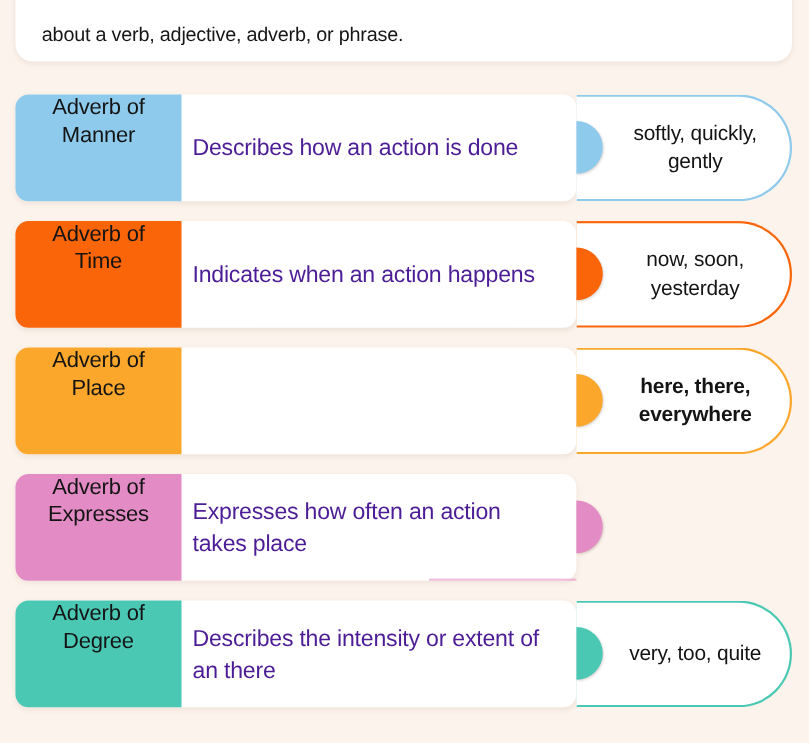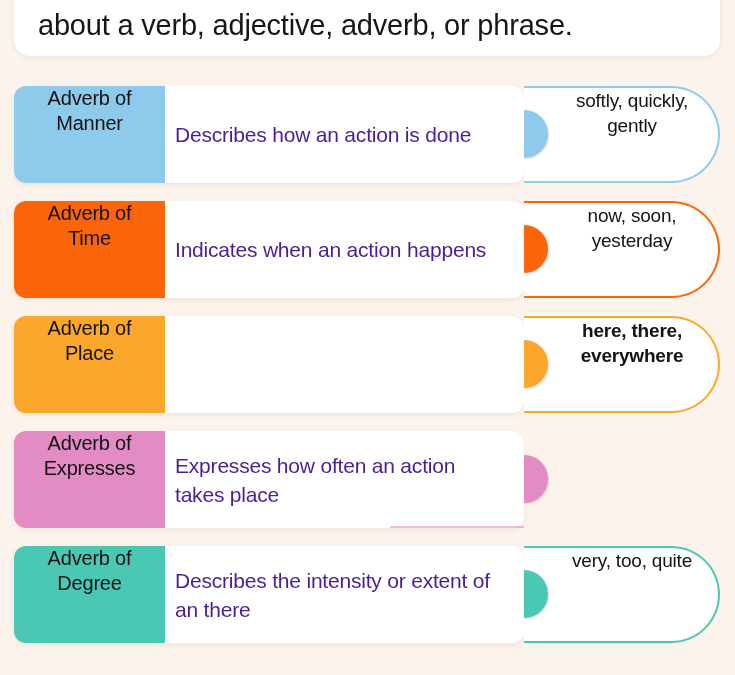--- a/index.html
+++ b/index.html
@@ -24,21 +24,21 @@
     height: 98px;
     background: #ffffff;
     border-radius: 16px;
     box-shadow: 0 2px 5px rgba(150, 120, 100, 0.13);
     display: flex;
     align-items: flex-end;
     box-sizing: border-box;
     padding: 0 0 14px 24px;
   }
   .intro-text {
-    font-size: 29px;
+    font-size: 18px;
     color: #161616;
     line-height: 1.18;
     letter-spacing: -0.2px;
     white-space: nowrap;
   }
 
   
   .rows {
     position: absolute;
     left: 0;
@@ -108,21 +108,21 @@
     height: 97px;
     box-sizing: border-box;
     background: #ffffff;
     border: 2px solid #999;
     border-top-right-radius: 52px;
     border-bottom-right-radius: 52px;
     border-top-left-radius: 0;
     border-bottom-left-radius: 0;
     border-left: none;
     display: flex;
-    align-items: flex-start;
+    align-items: center;
     justify-content: center;
     z-index: 2;
   }
   .ex-text {
     font-size: 19px;
     color: #141414;
     line-height: 1.34;
     text-align: center;
     letter-spacing: -0.2px;
     padding-left: 34px;

